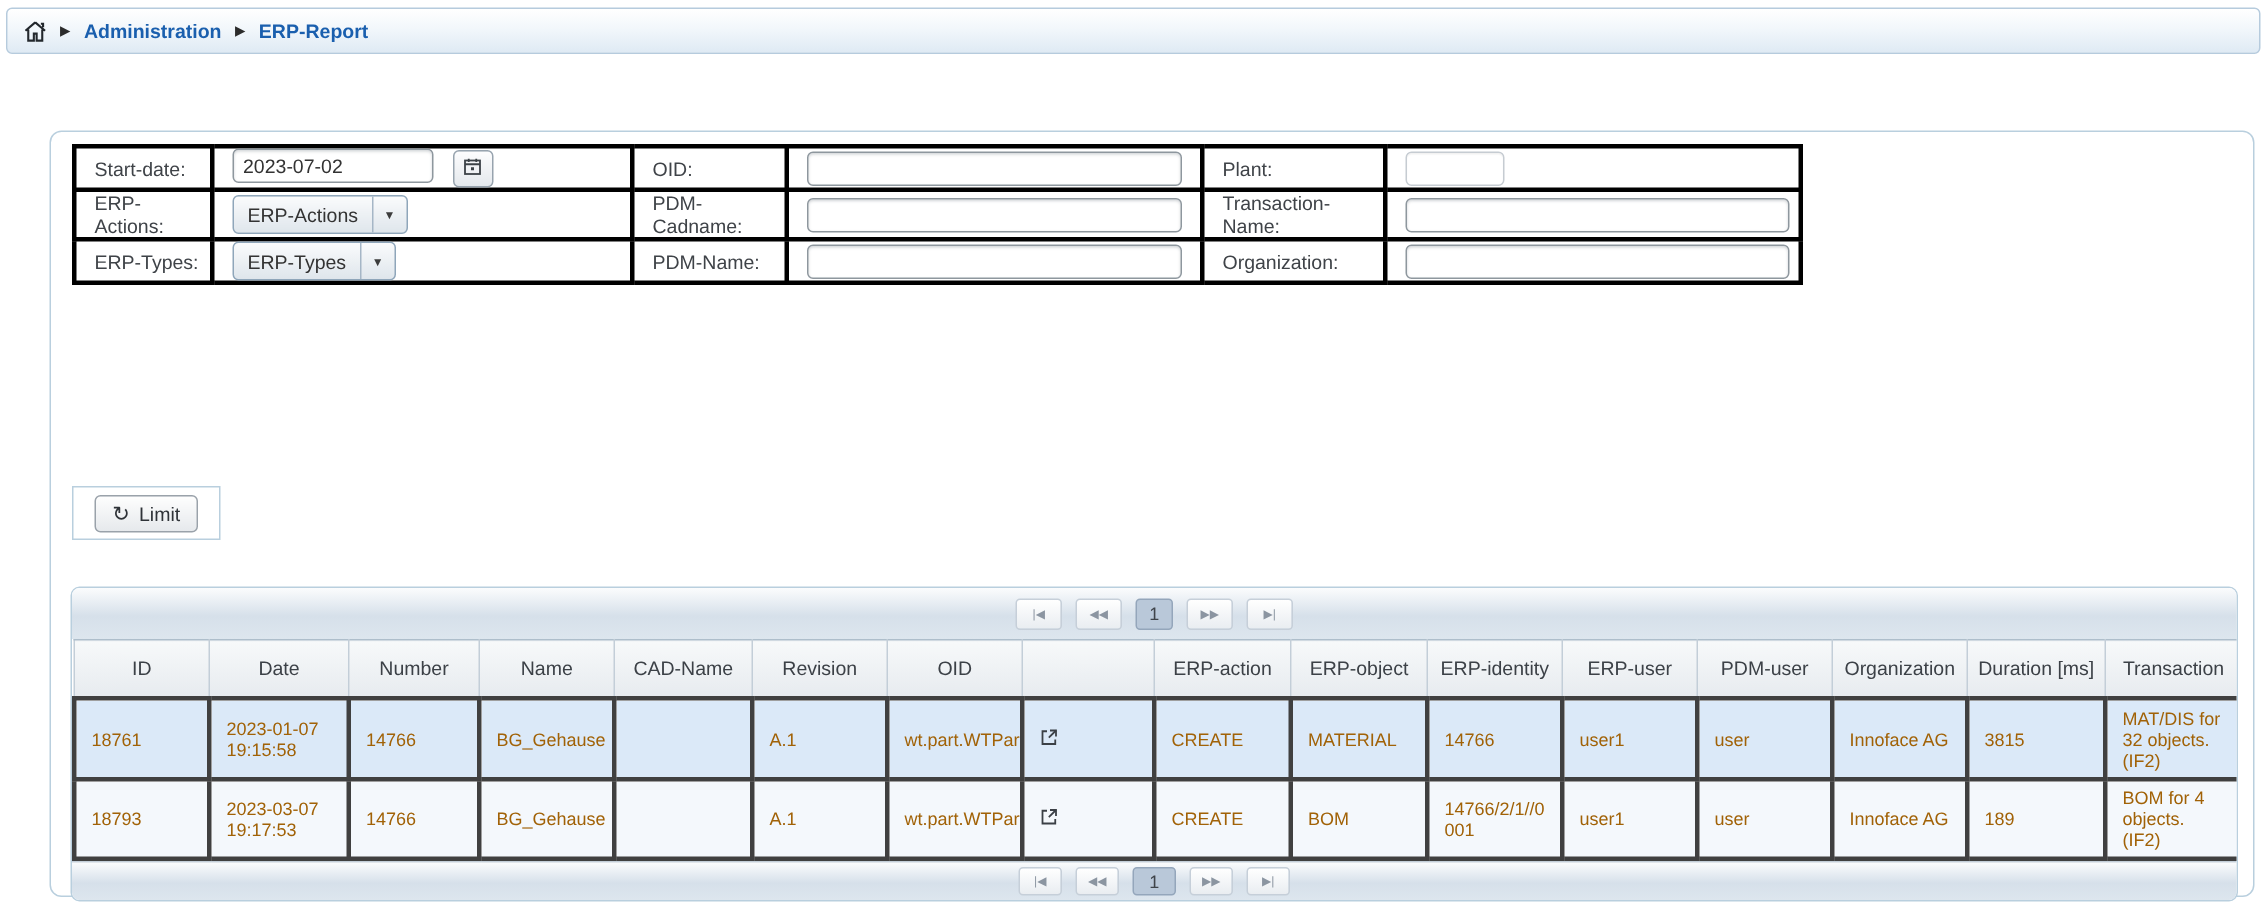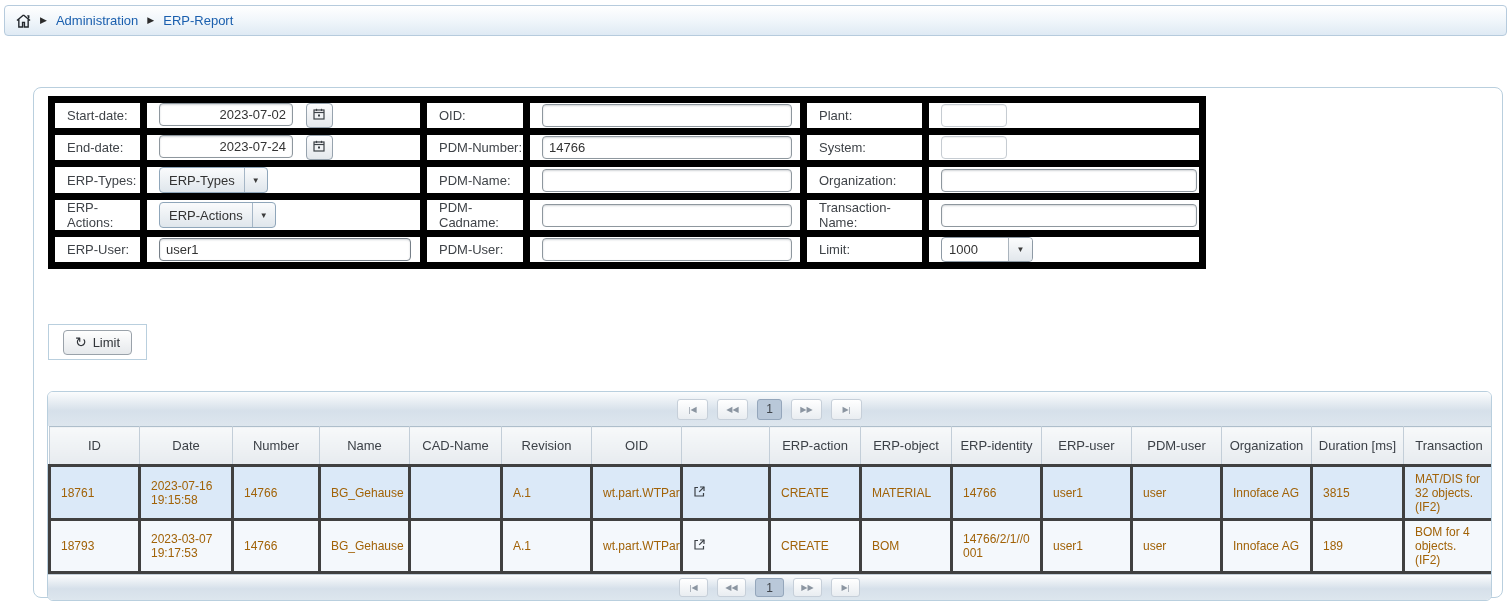--- a/index.html
+++ b/index.html
@@ -4,38 +4,38 @@
 <style>
   html,body{margin:0;padding:0;width:1511px;height:609px;background:#fff;overflow:hidden;
     font-family:"Liberation Sans",sans-serif;font-size:13px;color:#3b4046;}
   *{box-sizing:border-box;}
 
   
   .breadcrumb{position:absolute;left:4px;top:5px;width:1503px;height:31px;
     border:1px solid #b6cbdd;border-radius:4px;
     background:linear-gradient(180deg,#ffffff 0%,#f2f7fb 45%,#dfeaf4 100%);
     display:flex;align-items:center;padding-left:11px;gap:9px;}
-  .crumb{color:#1a5fae;font-weight:normal;text-decoration:none;cursor:pointer;}
+  .crumb{color:#1a5fae;font-weight:bold;text-decoration:none;cursor:pointer;}
   .bc-sep{color:#2b2b2b;font-size:9px;line-height:1;}
   .home-ic{display:inline-flex;align-items:center;cursor:pointer;}
 
   
   .panel{position:absolute;left:33px;top:87px;width:1470px;height:511px;
     border:1px solid #b9cfde;border-radius:8px;background:#fff;}
 
   
   .form-table{position:absolute;left:14px;top:8px;border-collapse:collapse;table-layout:fixed;}
-  .form-table td{border:7px solid #000000;height:29px;padding:0 0 0 12px;vertical-align:middle;}
+  .form-table td{border:3px solid #000000;height:29px;padding:0 0 0 12px;vertical-align:middle;}
   td.lbl{color:#3f4348;}
   .w-l1{width:92px;}.w-f1{width:280px;}.w-l2{width:103px;margin-left:48px;}.w-f2{width:277px;}.w-l3{width:122px;}.w-f3{width:277px;}
 
   .ti{height:23px;border:1px solid #8e979e;border-radius:4px;padding:0 6px;
       font-family:"Liberation Sans",sans-serif;font-size:13px;color:#333;background:#fff;
       box-shadow:inset 0 1px 2px rgba(90,100,110,.28);outline:none;}
-  .ti.date{width:134px;text-align:right;}
+  .ti.date{width:134px;}
   .ti.wide1{width:252px;}
   .ti.wide2{width:250px;}
   .ti.wide3{width:256px;}
   .ti.small{width:68px;}
   .ti.light{border-color:#c6ccd2;box-shadow:inset 0 1px 1px rgba(0,0,0,.06);}
   .ti.tiny{width:66px;border-color:#c6ccd2;box-shadow:inset 0 1px 1px rgba(0,0,0,.06);}
   .ti.focused{border-color:#767f88;}
 
   .icon-btn{width:27px;height:25px;margin-left:9px;border:1px solid #97a3ae;border-radius:4px;
     background:linear-gradient(180deg,#fdfdfe,#e4e8ec);display:inline-flex;align-items:center;
@@ -122,91 +122,51 @@
       <td class="lbl w-l2">OID:</td>
       <td class="w-f2">
         <input class="ti wide2" value="" style="">
       </td>
       <td class="lbl w-l3">Plant:</td>
       <td class="w-f3">
         <input class="ti tiny" value="" style="">
       </td>
     </tr>
     <tr>
-      <td class="lbl">End-date:</td>
-      <td>
-        <input class="ti date" value="2023-07-24" style="">
-        <button class="icon-btn">
-              <span><svg width="12" height="12" viewBox="0 0 12 12">
-                  <rect x="1" y="2" width="10" height="9" fill="none" stroke="#3c4247" stroke-width="1.2"></rect>
-                  <line x1="1" y1="4.5" x2="11" y2="4.5" stroke="#3c4247" stroke-width="1.2"></line>
-                  <line x1="3.5" y1="0.8" x2="3.5" y2="3" stroke="#3c4247" stroke-width="1.2"></line>
-                  <line x1="8.5" y1="0.8" x2="8.5" y2="3" stroke="#3c4247" stroke-width="1.2"></line>
-                  <rect x="5" y="6.5" width="2" height="2" fill="#3c4247"></rect>
-                </svg></span>
-            </button>
-      </td>
-      <td class="lbl">PDM-Number:</td>
-      <td>
-        <input class="ti wide2" value="14766" style="">
-      </td>
-      <td class="lbl">System:</td>
-      <td>
-        <input class="ti tiny" value="" style="">
+      <td class="lbl">ERP-Actions:</td>
+      <td>
+        <button class="dd-btn">
+          <span class="dd-lab">ERP-Actions</span>
+          <span class="dd-arr">▼</span>
+        </button>
+      </td>
+      <td class="lbl">PDM-Cadname:</td>
+      <td>
+        <input class="ti wide2" value="" style="">
+      </td>
+      <td class="lbl">Transaction-Name:</td>
+      <td>
+        <input class="ti wide3" value="" style="">
       </td>
     </tr>
     <tr>
       <td class="lbl">ERP-Types:</td>
       <td>
         <button class="dd-btn">
           <span class="dd-lab">ERP-Types</span>
           <span class="dd-arr">▼</span>
         </button>
       </td>
       <td class="lbl">PDM-Name:</td>
       <td>
         <input class="ti wide2" value="" style="">
       </td>
       <td class="lbl">Organization:</td>
       <td>
         <input class="ti wide3" value="" style="">
-      </td>
-    </tr>
-    <tr>
-      <td class="lbl">ERP-Actions:</td>
-      <td>
-        <button class="dd-btn">
-          <span class="dd-lab">ERP-Actions</span>
-          <span class="dd-arr">▼</span>
-        </button>
-      </td>
-      <td class="lbl">PDM-Cadname:</td>
-      <td>
-        <input class="ti wide2" value="" style="">
-      </td>
-      <td class="lbl">Transaction-Name:</td>
-      <td>
-        <input class="ti wide3" value="" style="">
-      </td>
-    </tr>
-    <tr>
-      <td class="lbl">ERP-User:</td>
-      <td>
-        <input class="ti wide1 focused" autofocus="" value="user1" style="">
-      </td>
-      <td class="lbl">PDM-User:</td>
-      <td>
-        <input class="ti wide2" value="" style="">
-      </td>
-      <td class="lbl">Limit:</td>
-      <td>
-        <div class="sel">
-          <span class="sel-val">1000</span>
-          <span class="sel-arr">▼</span>
-        </div>
       </td>
     </tr>
   </tbody>
     </table>
 
   <div class="search-wrap">
     <button class="btn-search">
       <span class="rf">↻</span>
       <span>Limit</span>
     </button>
@@ -256,21 +216,21 @@
           <th>ERP-user</th>
           <th>PDM-user</th>
           <th>Organization</th>
           <th>Duration [ms]</th>
           <th>Transaction</th>
         </tr>
       </thead>
       <tbody>
         <tr class="r0">
           <td>18761</td>
-          <td>2023-07-16 19:15:58</td>
+          <td>2023-01-07 19:15:58</td>
           <td>14766</td>
           <td>BG_Gehause</td>
           <td></td>
           <td>A.1</td>
           <td class="nowrap">wt.part.WTPart:</td>
           <td class="linkcell">
             <span>
                 <svg width="13" height="13" viewBox="0 0 13 13">
                   <path d="M5 2.5 H2 v8.5 h8.5 V8" fill="none" stroke="#3b4046" stroke-width="1.2"></path>
                   <path d="M7 2h4v4" fill="none" stroke="#3b4046" stroke-width="1.2"></path>

